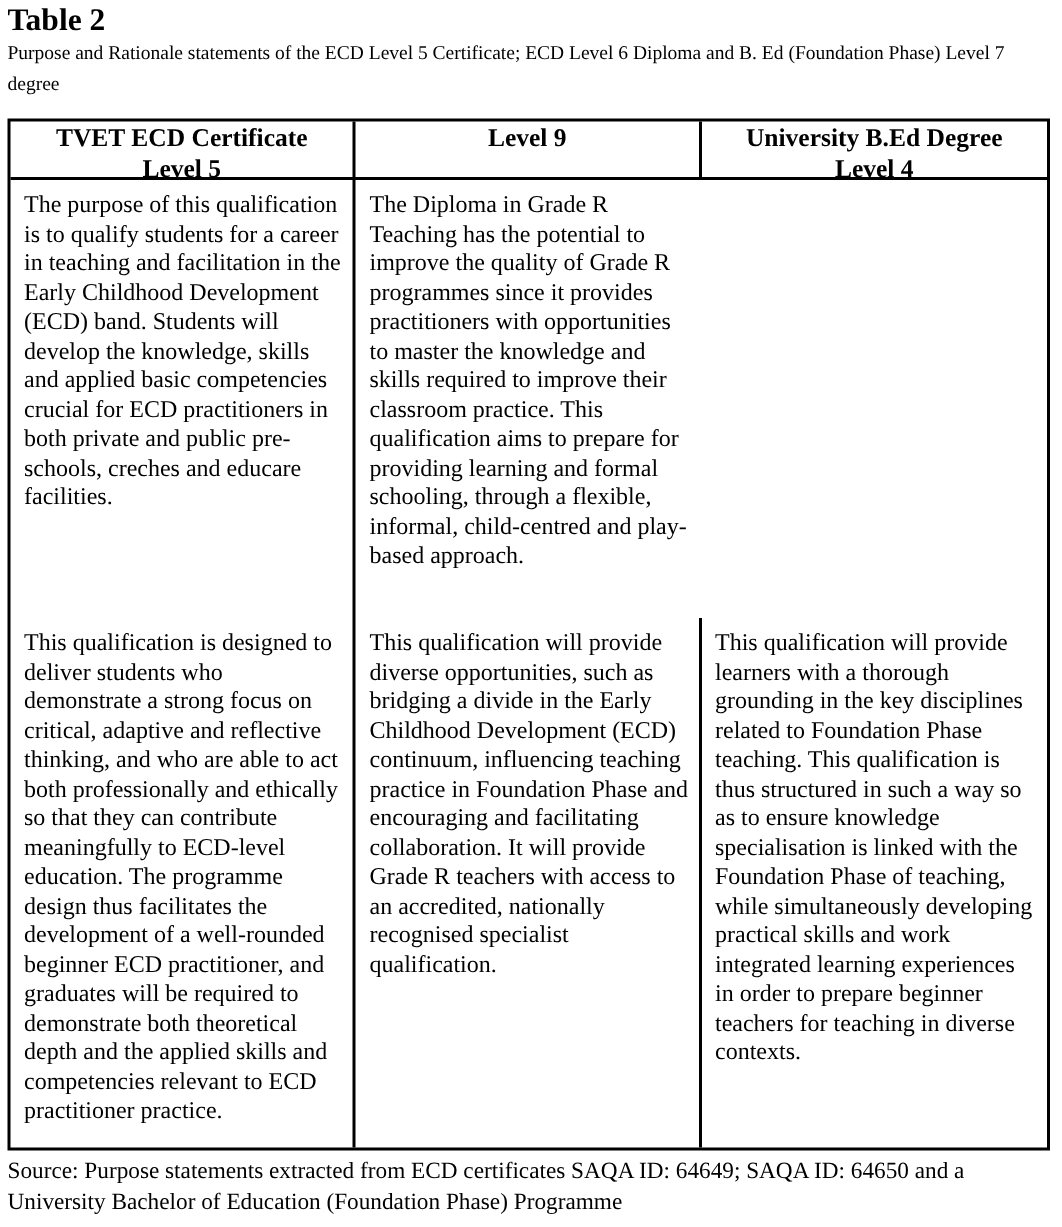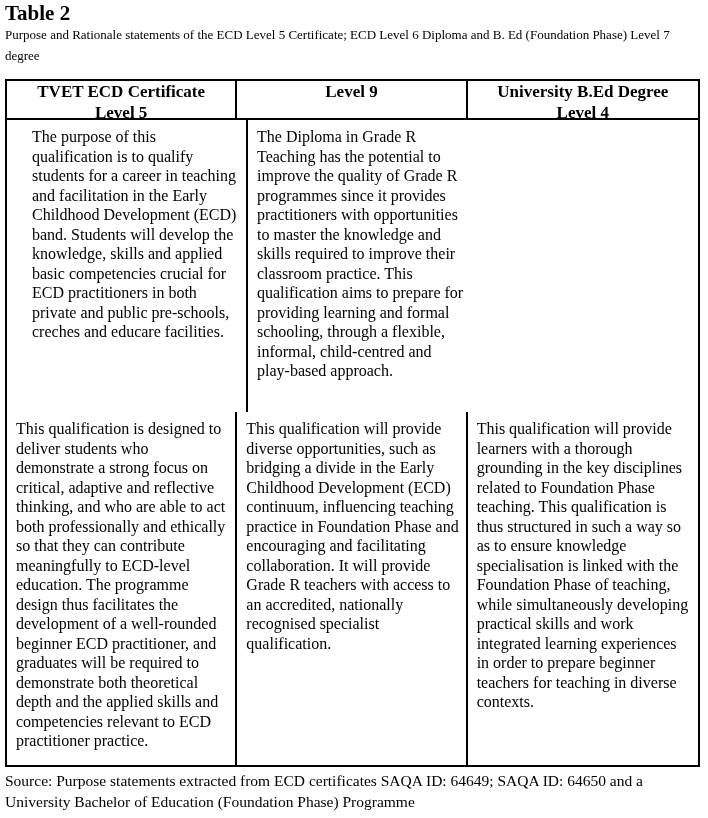--- a/index.html
+++ b/index.html
@@ -51,21 +51,21 @@
     line-height: 21px;
     box-sizing: border-box;
   }
   .hcell:not(:last-child), .bcell:not(:last-child) {
     border-right: 2px solid #000000;
   }
   .tbl-row {
     display: grid;
     grid-template-columns: 1fr 1fr 1fr;
   }
-  .tbl-row.row-1 { height: 292px; padding-left: 16px; }
+  .tbl-row.row-1 { height: 292px; }
   .tbl-row.row-2 { height: 353px; }
   .bcell {
     box-sizing: border-box;
     padding: 7px 6px 0 9px;
     font-size: 16px;
     line-height: 19.5px;
     overflow: hidden;
   }
   .source-note {
     font-size: 15.5px;

